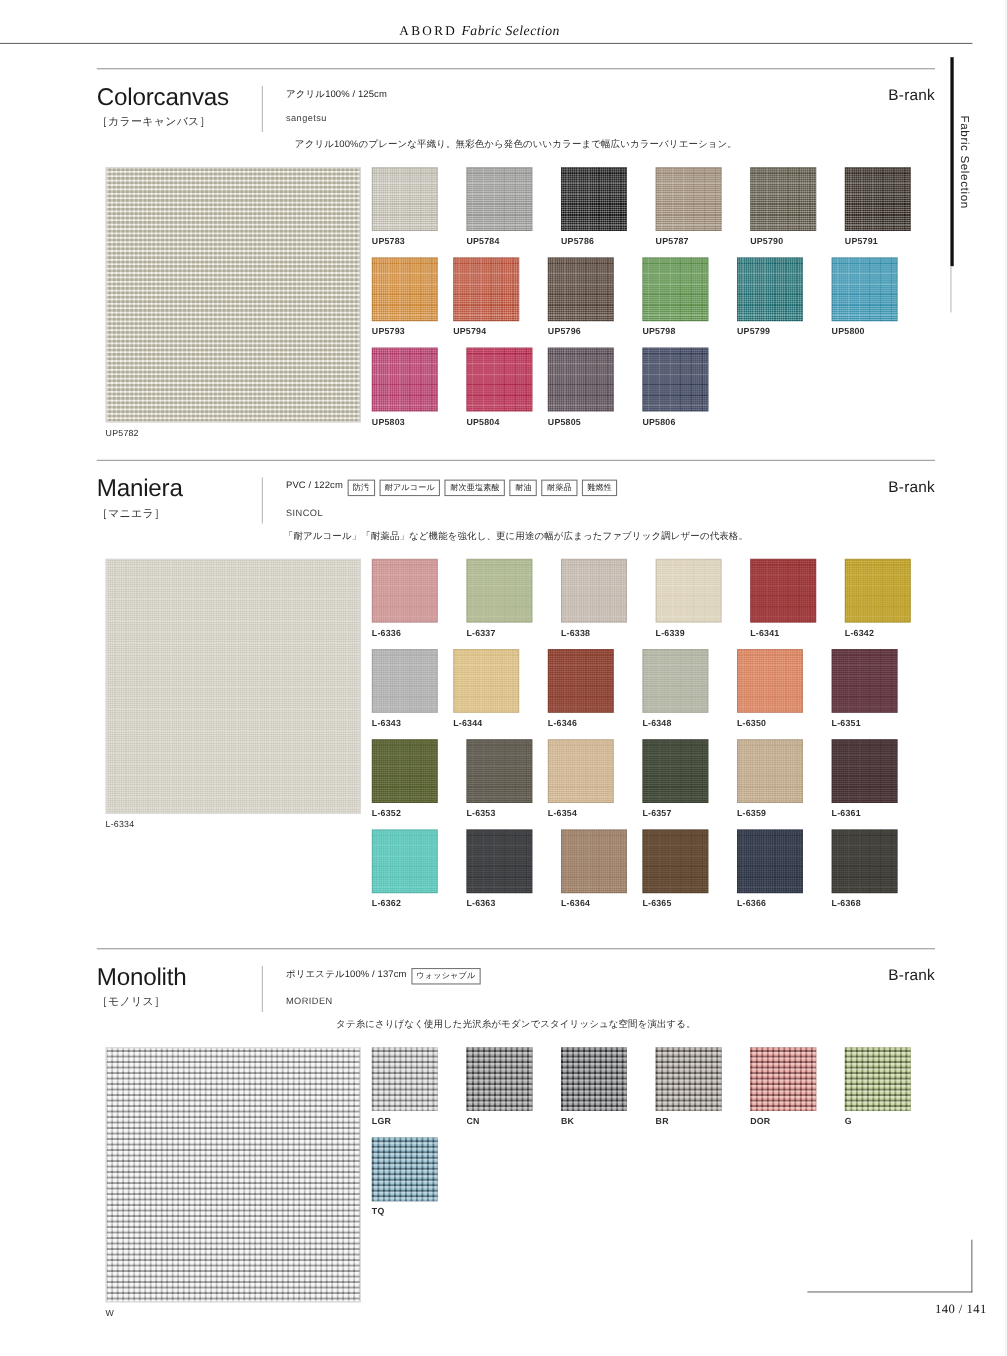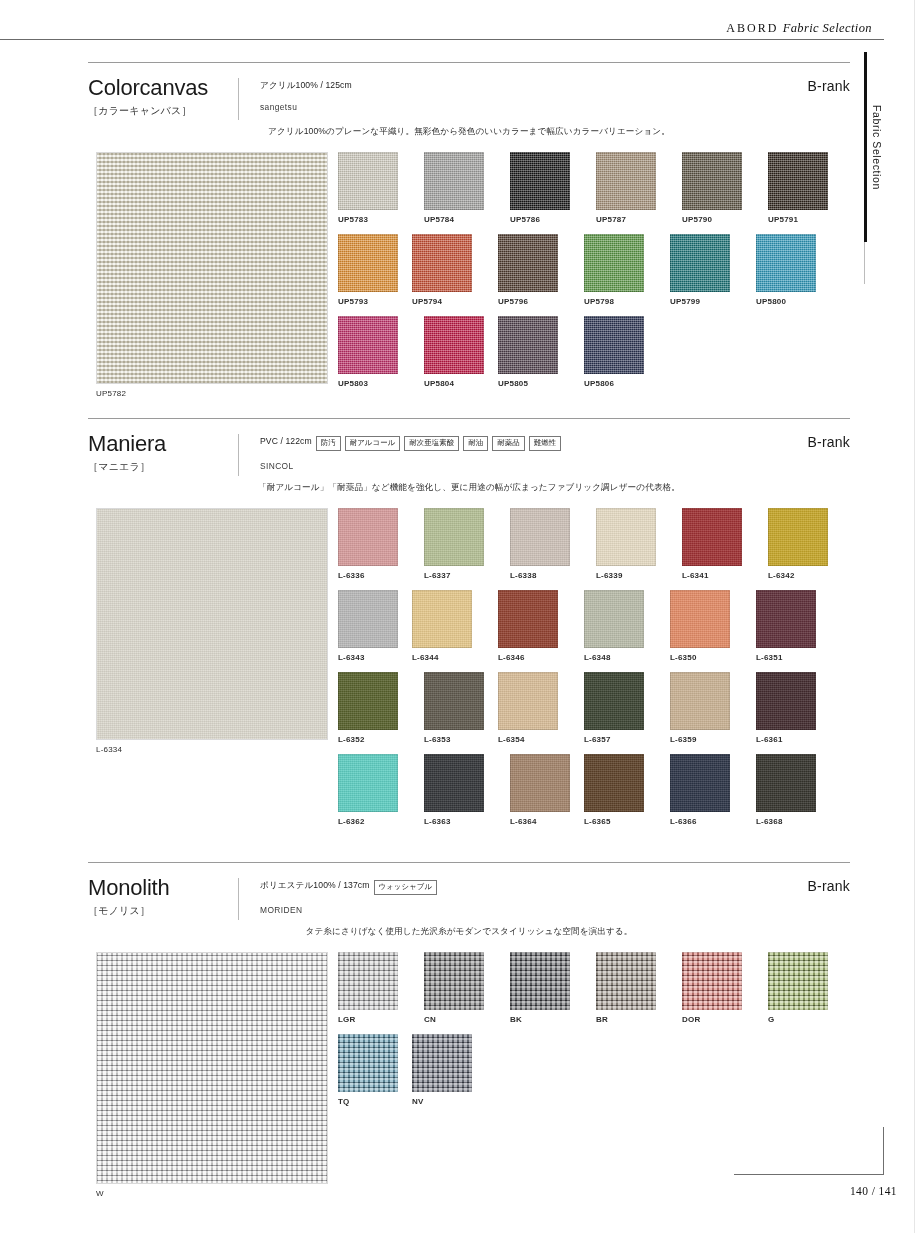--- a/index.html
+++ b/index.html
@@ -9,21 +9,21 @@
     font-family: "Liberation Sans", "DejaVu Sans", sans-serif;
     color: #231f20;
     overflow: hidden;
   }
   .page { position: relative; width: 915px; height: 1233px; background: #fff; }
 
   
   .top-header {
     position: absolute; left: 0; top: 18px; width: 884px; height: 22px;
     border-bottom: 1px solid #6b6b6b;
-    display: flex; align-items: flex-end; justify-content: flex-end;
+    display: flex; align-items: flex-end; justify-content: center;
     padding-right: 12px;
   }
   .brand {
     font-family: "Liberation Serif", "DejaVu Serif", serif;
     font-size: 12px; letter-spacing: 2.1px; color: #111;
     padding-bottom: 3px;
   }
   .brand .ital {
     font-style: italic; letter-spacing: 0.4px; margin-left: 4px; font-size: 12.5px;
   }
@@ -397,24 +397,20 @@
               <div class="sw-label">DOR</div>
             </div>
             <div class="cell">
               <div class="chip tex-slub" style="--c: #7a9a2a;"></div>
               <div class="sw-label">G</div>
             </div>
             <div class="cell">
               <div class="chip tex-slub" style="--c: #1d6f92;"></div>
               <div class="sw-label">TQ</div>
             </div>
-            <div class="cell">
-              <div class="chip tex-slub" style="--c: #2a3042;"></div>
-              <div class="sw-label">NV</div>
-            </div>
           </div>
         </div>
       </div>
     </div>
 
   <div class="footer-rule"></div>
   <div class="footer-tick"></div>
   <div class="pageno">140 / 141</div>
 </div>
 

